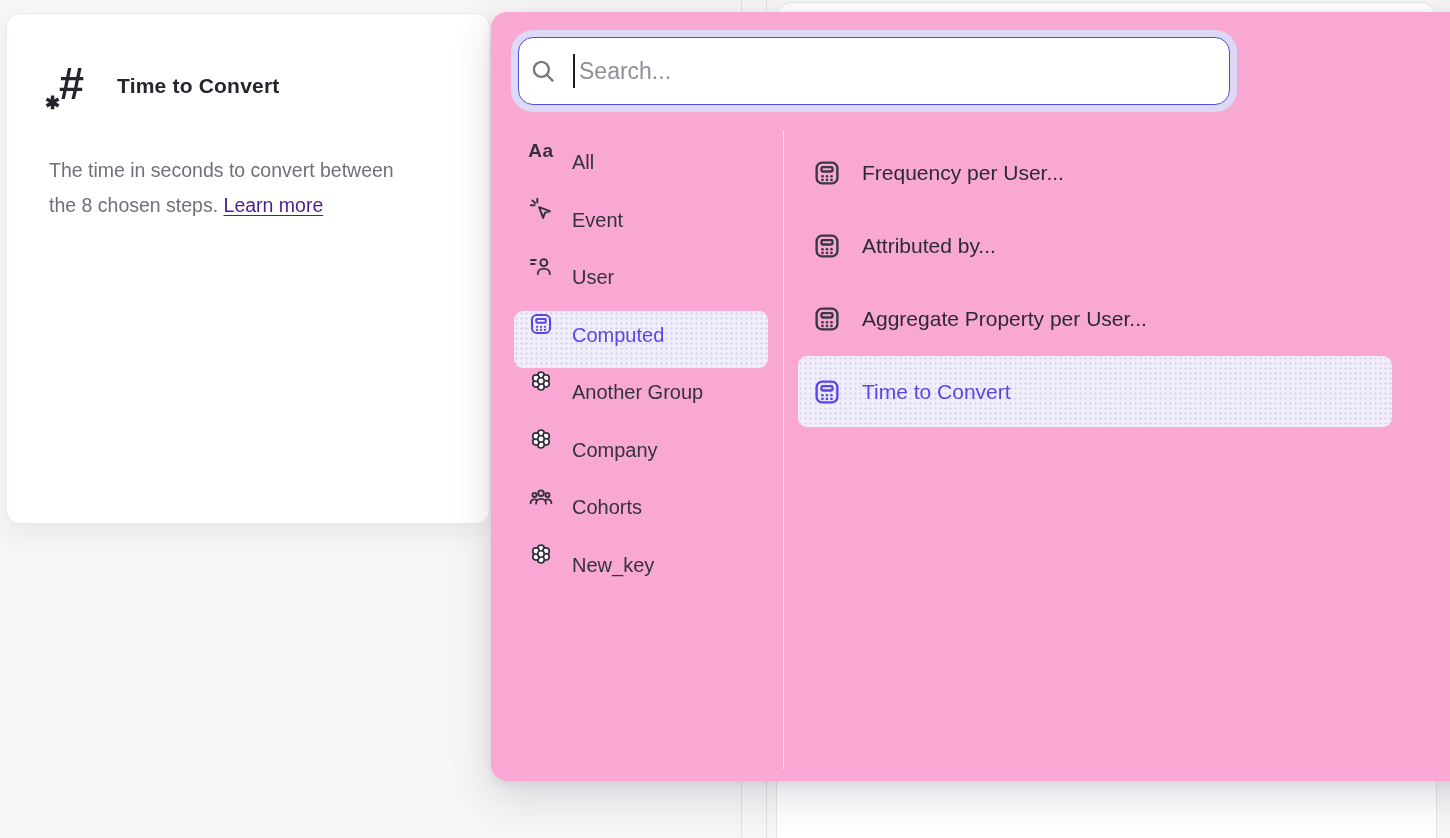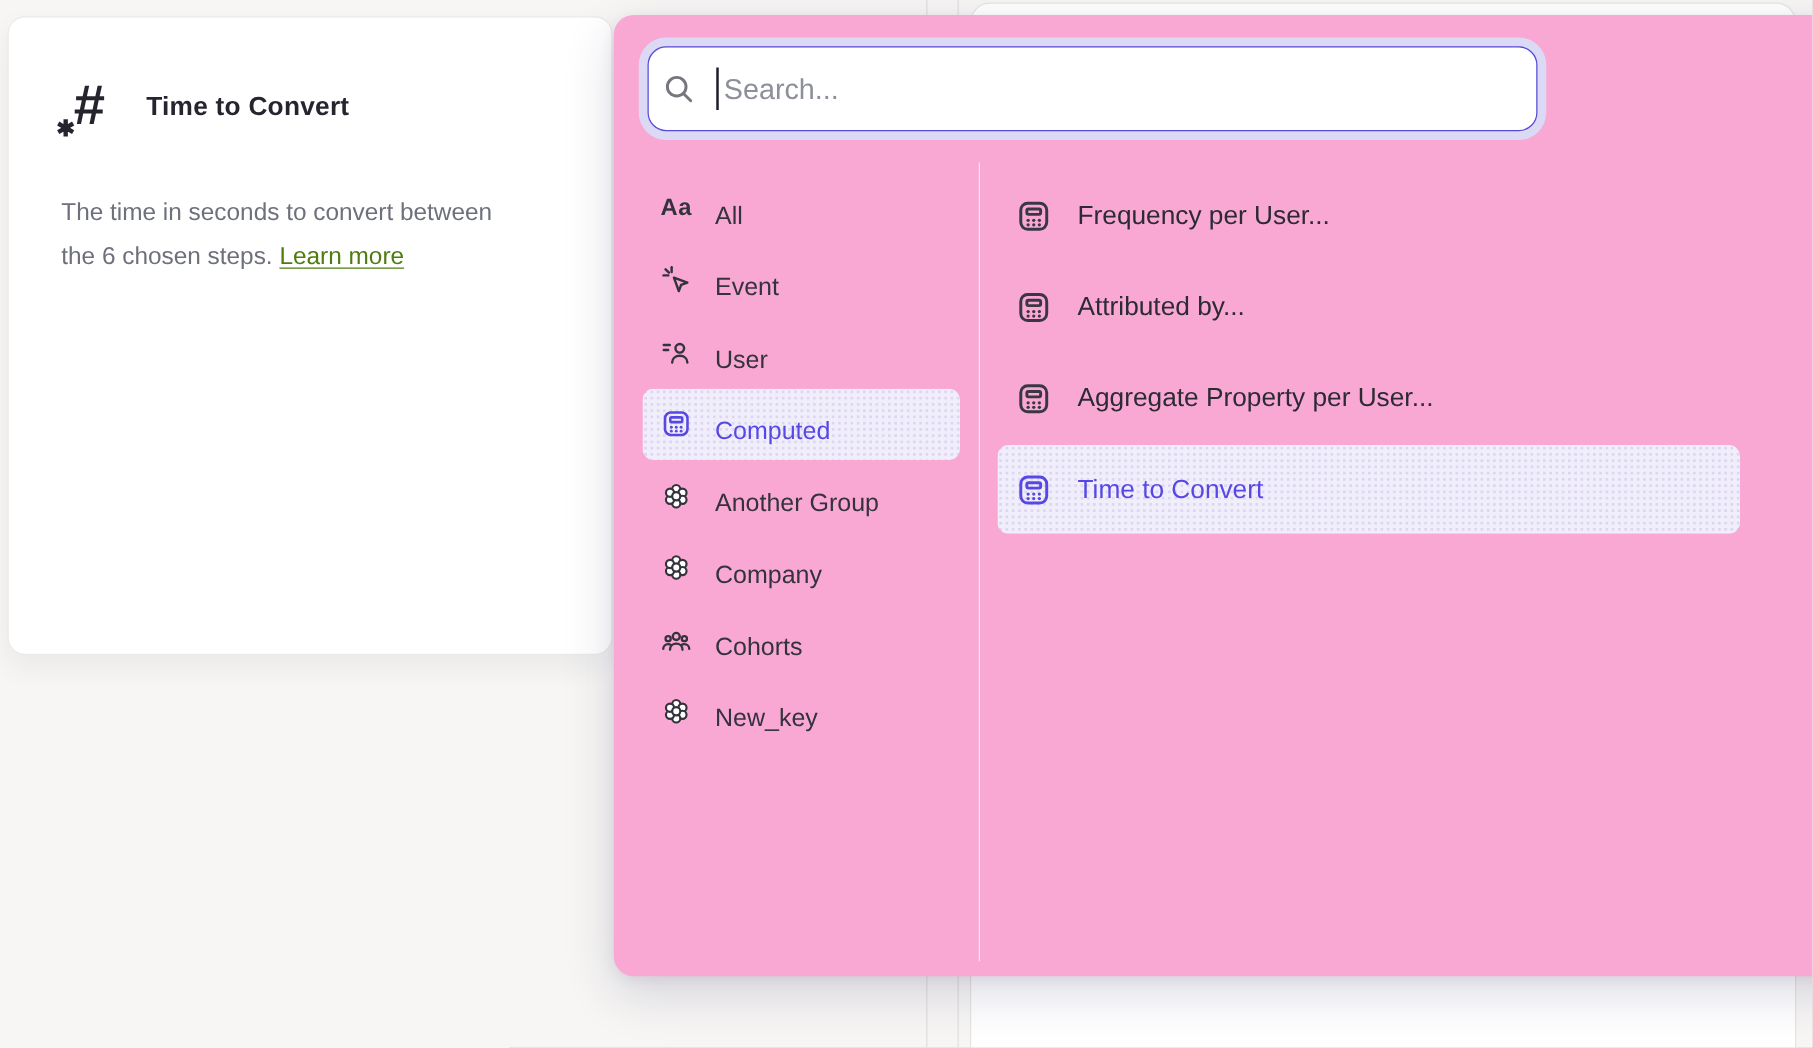--- a/index.html
+++ b/index.html
@@ -30,21 +30,21 @@
   .hash-icon .hash { position:absolute; left:12px; top:0; font-size:45px; font-weight:700; line-height:52px; }
   .hash-icon .star { position:absolute; left:-2px; bottom:2px; font-size:18px; font-weight:700; }
   .tooltip-title {
     position:absolute; left:110px; top:60px;
     font-size:21px; font-weight:700; color:#26242e; letter-spacing:.2px;
   }
   .tooltip-desc {
     position:absolute; left:42px; top:139px; width:400px;
     font-size:19.5px; line-height:35px; color:#6e717b;
   }
-  .learn-more { color:#4d7c0f; text-decoration:underline; text-underline-offset:3px; cursor:pointer; }
+  .learn-more { color:#4c1d95; text-decoration:underline; text-underline-offset:3px; cursor:pointer; }
 
   
   .popup {
     position:absolute; left:491px; top:12px; width:1115px; height:769px;
     background:#f9a8d4; border-radius:16px;
     box-shadow:0 14px 40px rgba(40,34,85,0.16), 0 3px 10px rgba(40,34,85,0.07);
   }
   .search-box {
     position:absolute; left:27px; top:25px; width:712px; height:68px;
     background:#fff; border:1.5px solid #564ad8; border-radius:15px;
@@ -62,21 +62,21 @@
     position:absolute; right:50px; top:54px; height:34px;
     display:flex; align-items:center; gap:11px; cursor:pointer;
   }
   .create-btn .plus { font-size:27px; font-weight:400; color:#2b2933; line-height:30px; }
   .create-btn .lbl { font-size:21px; font-weight:500; color:#2b2933; }
 
   
   .cat-col { position:absolute; left:0; top:126px; width:292px; }
   .cat-item {
     position:relative; left:23px; width:254px; height:57.5px;
-    display:flex; align-items:center; padding-left:14px;
+    display:flex; padding-left:14px;
     border-radius:9px; cursor:pointer; color:#34323d;
   }
   .cat-item .ic { width:26px; height:26px; display:flex; align-items:center; justify-content:center; flex:0 0 auto; }
   .cat-item .ic svg { width:26px; height:26px; }
   .cat-item .aa { font-size:19px; font-weight:600; letter-spacing:.5px; }
   .cat-item .lbl { margin-left:18px; font-size:20px; font-weight:400;margin-top:13px; }
   .cat-item.selected { color:#5748e3; }
   .cat-item.selected .lbl { font-weight:500; }
   .dotted {
     background-color:#f1eefb;
@@ -170,21 +170,21 @@
 
   <div class="tooltip-card">
     <div class="hash-icon">
       <span class="hash">#</span>
       <span class="star">✱</span>
     </div>
     <div class="tooltip-title">Time to Convert</div>
     <div class="tooltip-desc">
       <div>The time in seconds to convert between</div>
       <div>
-        <span>the 6 chosen steps.</span>
+        <span>the 8 chosen steps.</span>
         <span> </span>
         <a class="learn-more">Learn more</a>
       </div>
     </div>
   </div>
 
   <div class="popup">
 
     <div class="search-box">
       <span class="mag">

